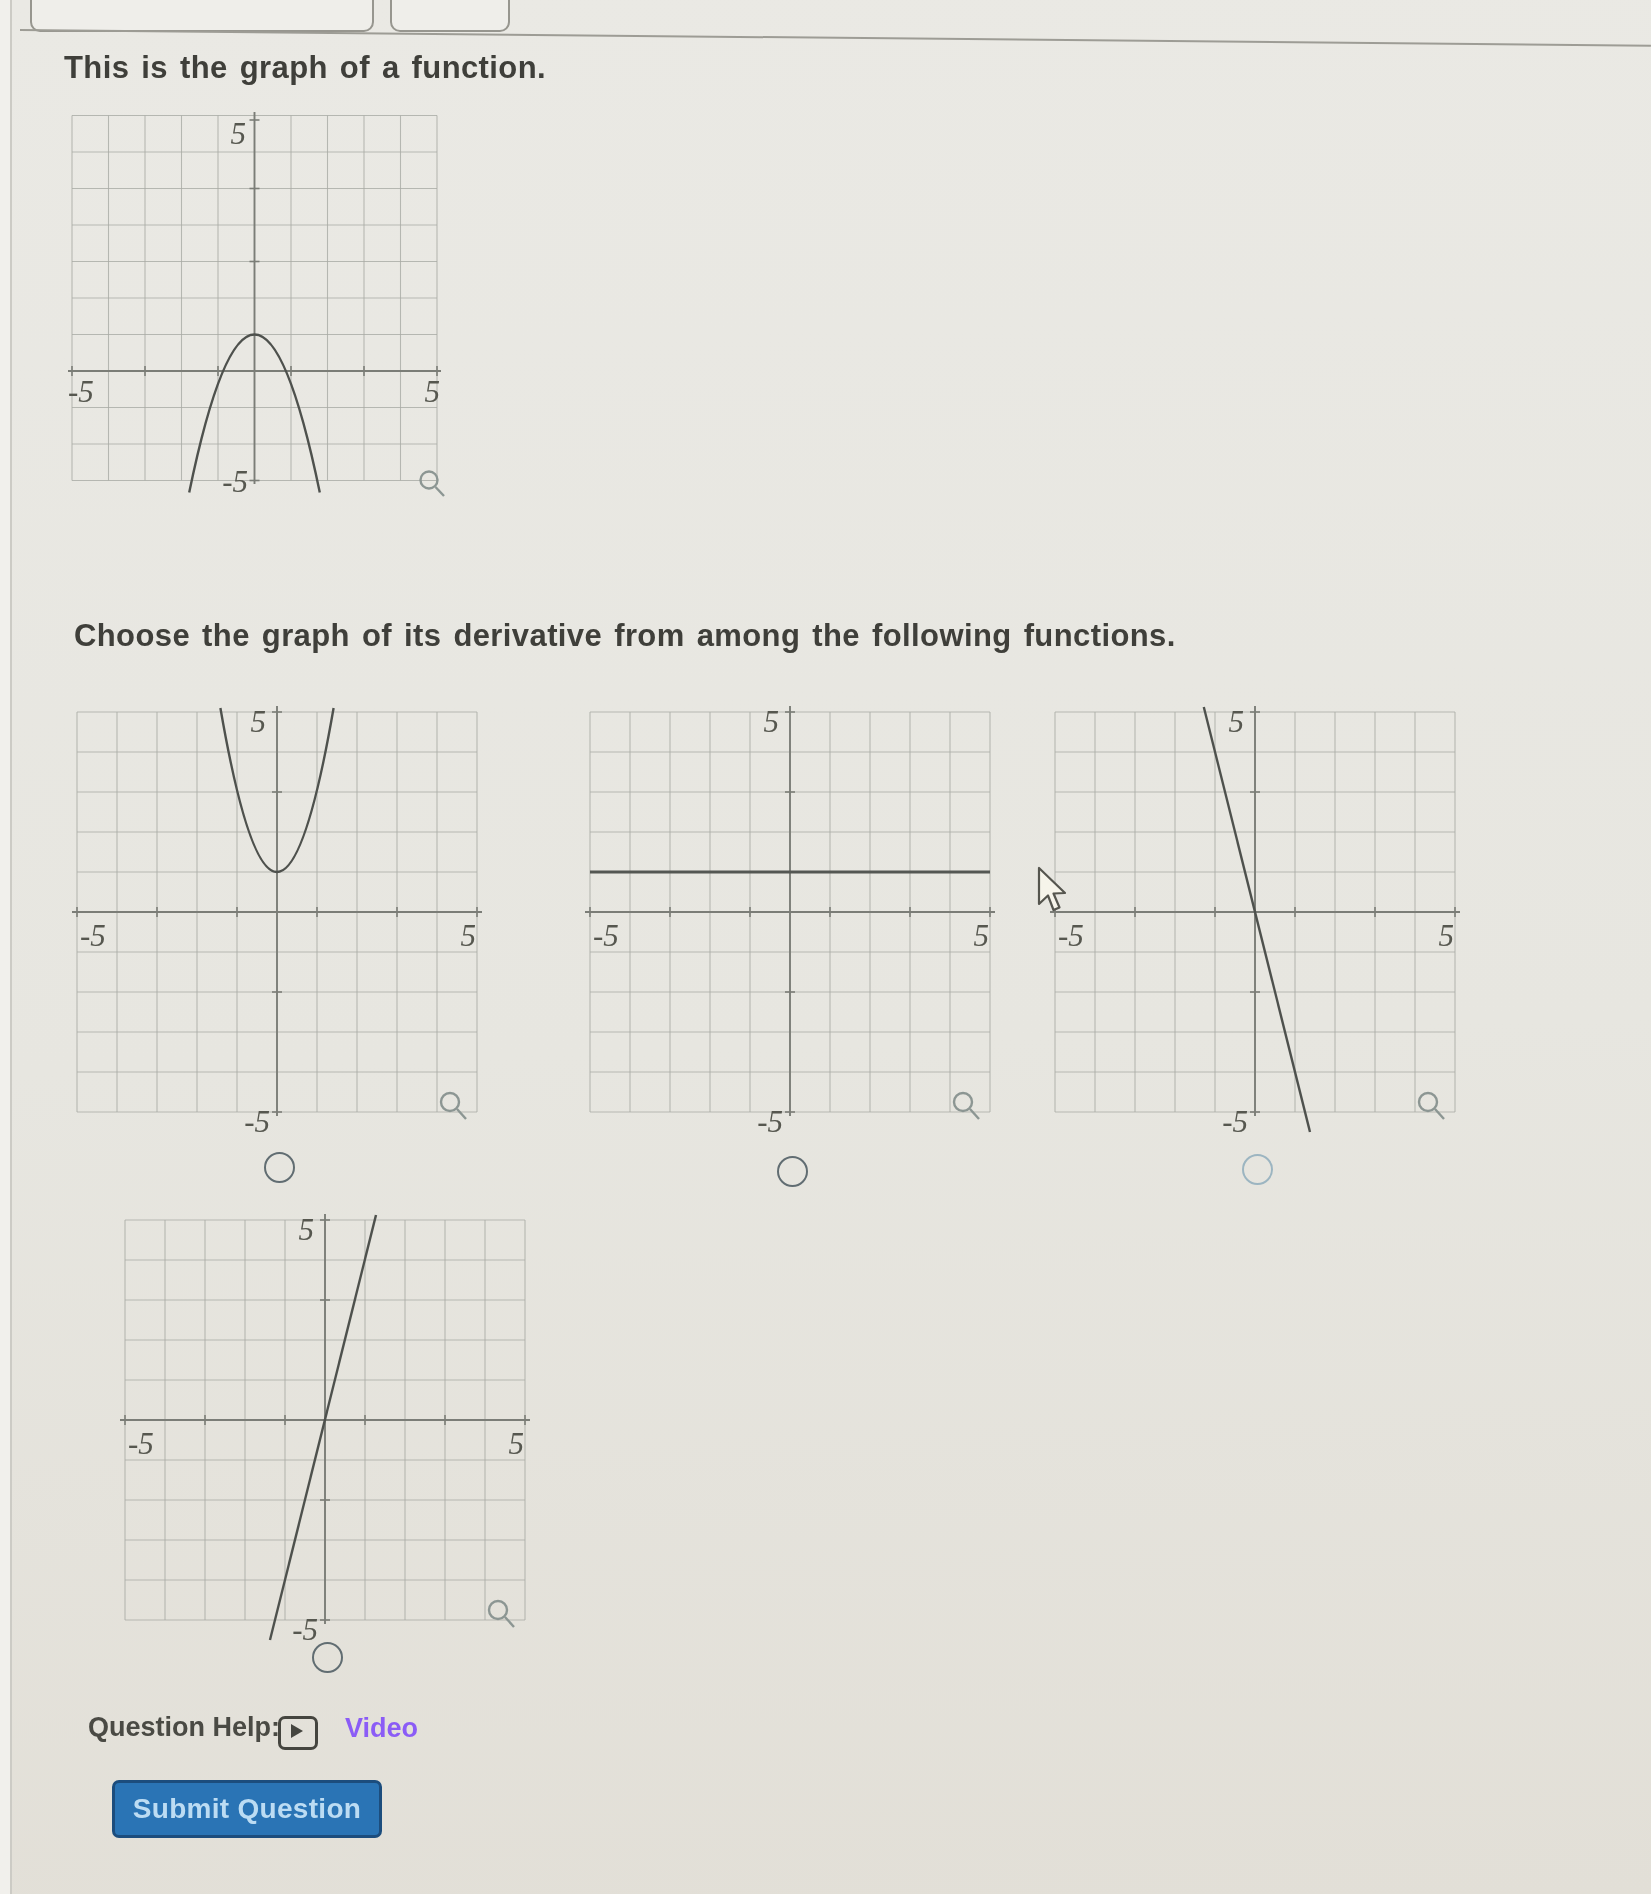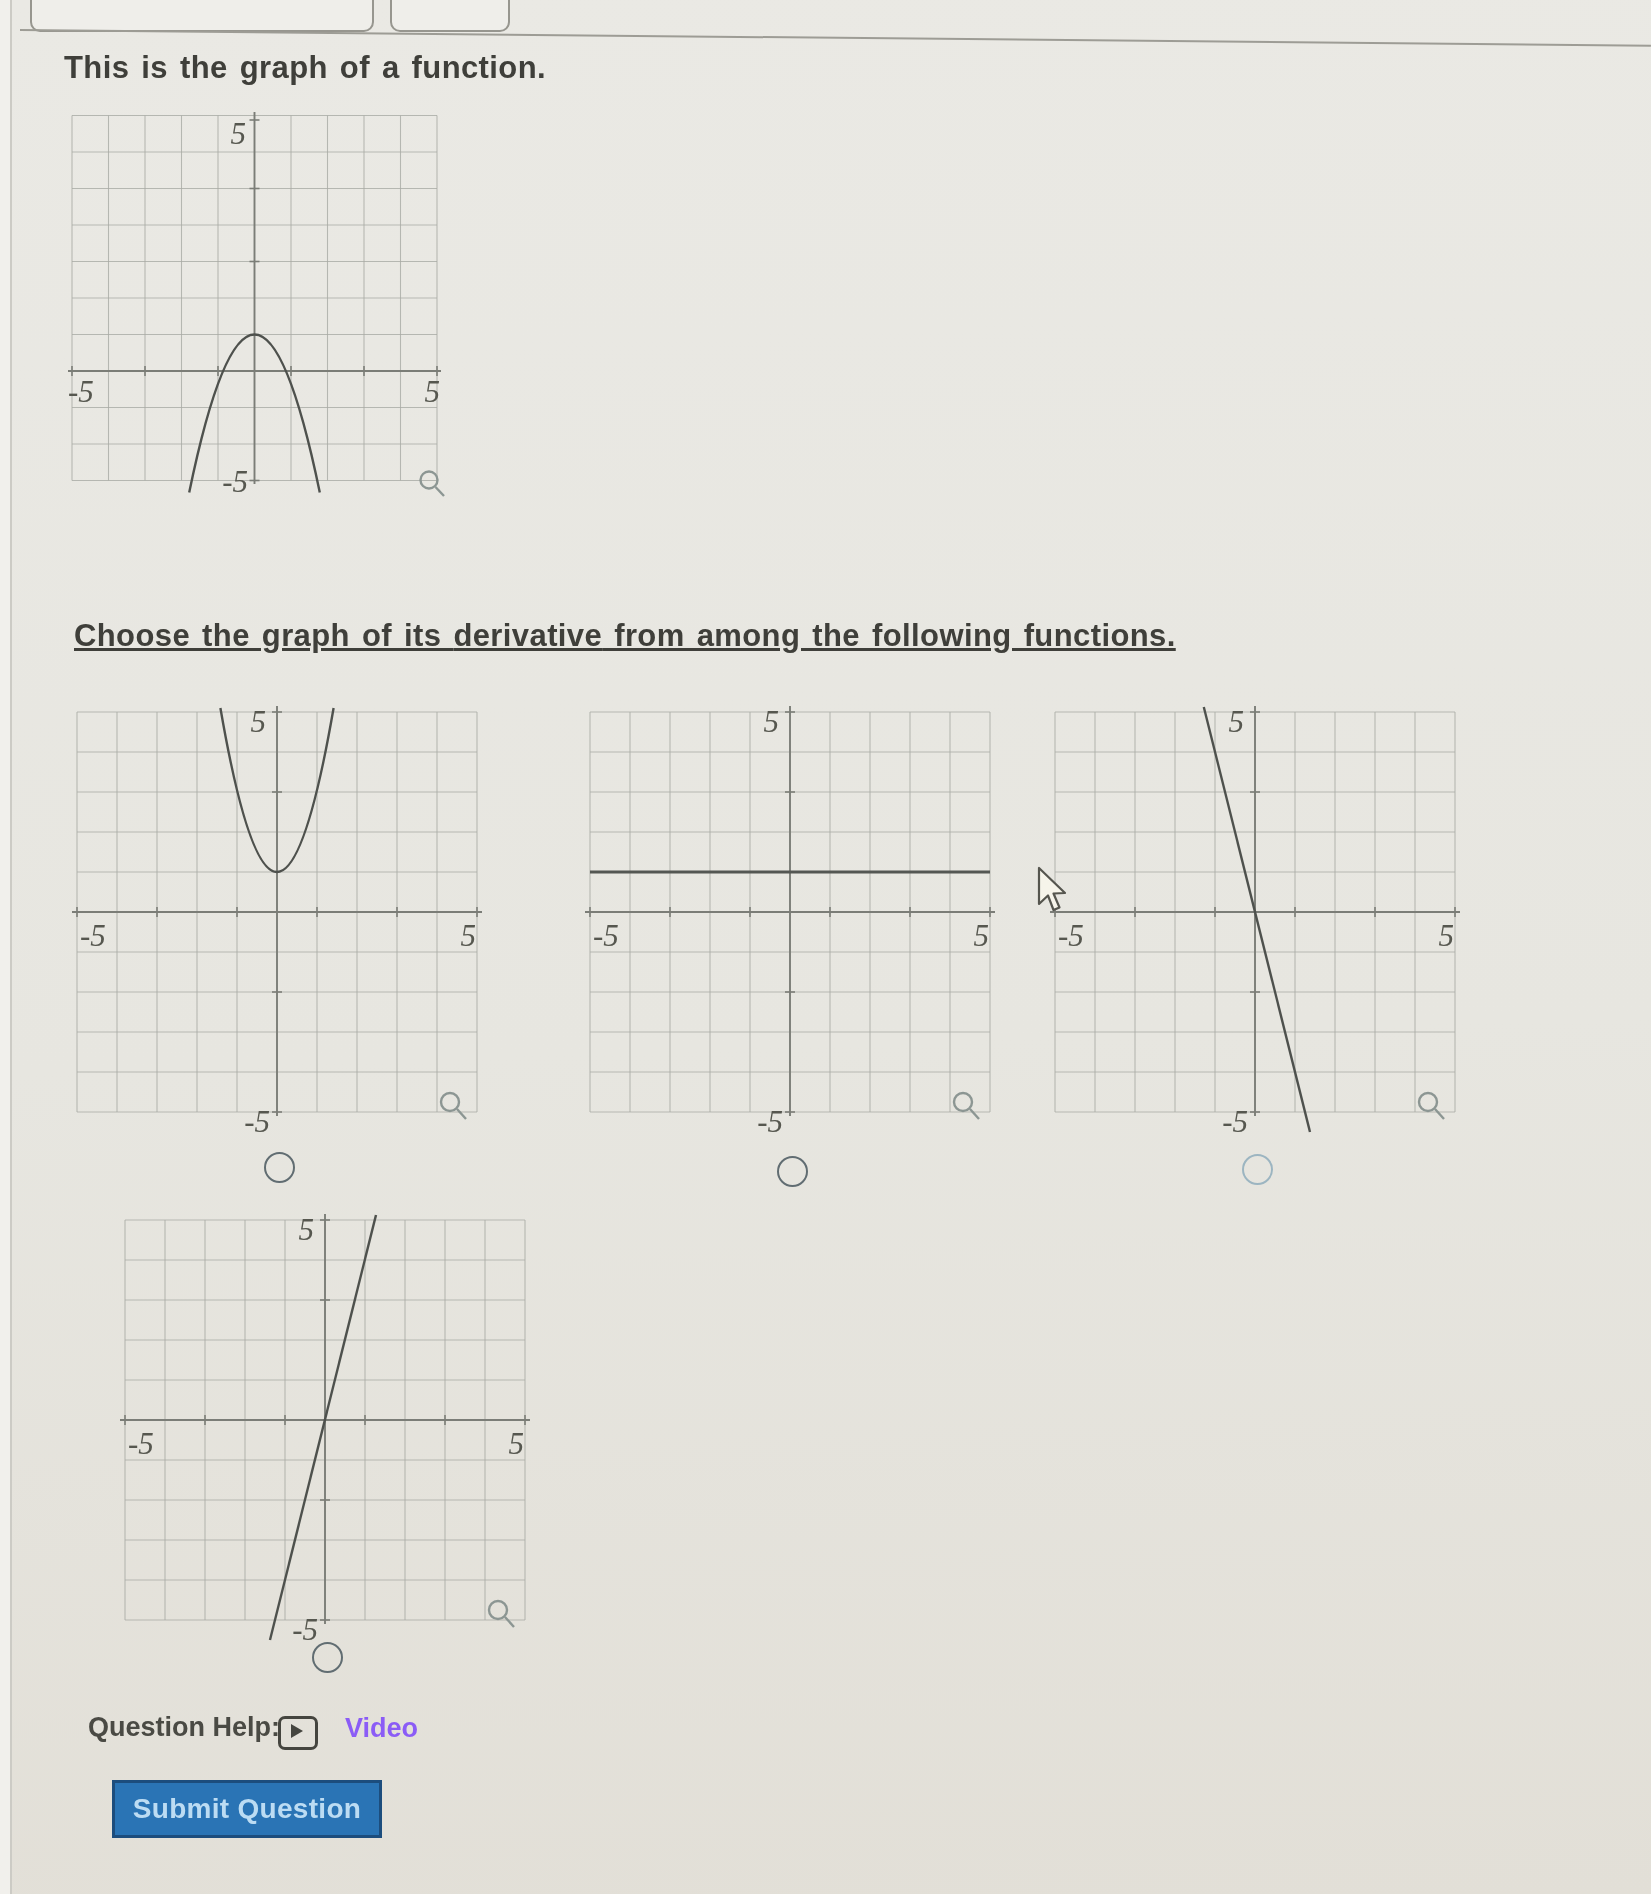--- a/index.html
+++ b/index.html
@@ -12,21 +12,21 @@
     background:#f1f0ec;border-right:2px solid #ccCbc5;}
   .top-box{position:absolute;top:-20px;height:48px;border:2px solid #97968f;
     border-radius:10px;background:#efeeea;}
   .top-box.b1{left:30px;width:340px;}
   .top-box.b2{left:390px;width:116px;}
   .top-divider{position:absolute;left:20px;top:29px;width:1631px;height:2px;
     background:#9d9c95;transform:rotate(0.55deg);transform-origin:left top;}
   .title,.prompt{position:absolute;color:#3f3f3a;font-size:31px;font-weight:600;
     letter-spacing:.4px;word-spacing:3px;}
   .title{left:64px;top:50px;}
-  .prompt{left:74px;top:618px;text-decoration:underline;}
+  .prompt{left:74px;top:618px;}
   .prompt b{font-weight:800;}
   .graph{position:absolute;}
   .grid-line{stroke:#a9aba5;stroke-width:1.1;opacity:.8;}
   .axis{stroke:#7b7d77;stroke-width:1.9;}
   .tick{stroke:#7b7d77;stroke-width:1.6;}
   .curve{stroke:#4e514d;stroke-width:2.4;fill:none;}
   .flatline{stroke:#545753;stroke-width:2.8;}
   .axlabel{font-family:"Liberation Serif",serif;font-style:italic;
     font-size:31px;fill:#56574f;}
   .mag{stroke:#8c9693;stroke-width:2.4;fill:none;}
@@ -36,21 +36,21 @@
   .qhelp-label{position:absolute;left:88px;top:1712px;font-size:27px;
     font-weight:700;color:#4a4a44;}
   .video-icon{position:absolute;left:278px;top:1716px;width:34px;height:28px;
     border:3px solid #45453f;border-radius:7px;}
   .video-icon .play{position:absolute;left:10px;top:5px;width:0;height:0;
     border-left:12px solid #45453f;border-top:7px solid transparent;
     border-bottom:7px solid transparent;}
   .video-link{position:absolute;left:345px;top:1713px;font-size:27px;
     font-weight:600;color:#8b5cf6;cursor:pointer;}
   .submit-btn{position:absolute;left:112px;top:1780px;width:270px;height:58px;
-    background:#2a74b5;border:3px solid #1c4d7d;border-radius:0;
+    background:#2a74b5;border:3px solid #1c4d7d;border-radius:7px;
     color:#bcdcf3;font-size:28px;font-weight:700;font-family:"Liberation Sans",sans-serif;
     letter-spacing:.3px;cursor:pointer;}
   .cursor{position:absolute;left:1036px;top:866px;}
 </style>
 </head>
 <body>
 
 <div class="left-strip"></div>
 <div class="top-box b1"></div>
 <div class="top-box b2"></div>

